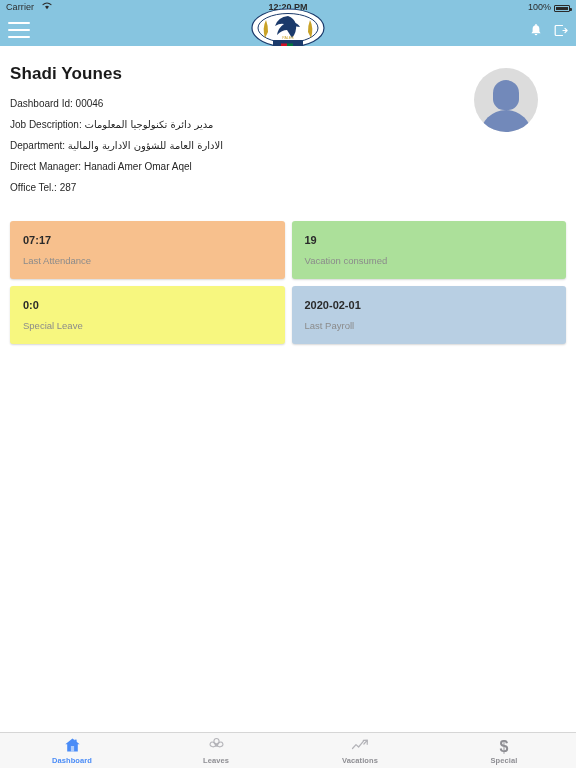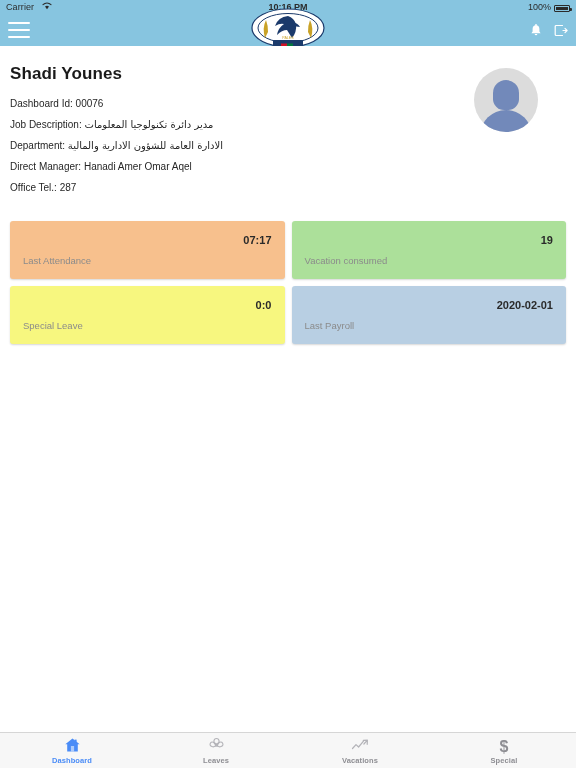--- a/index.html
+++ b/index.html
@@ -84,21 +84,21 @@
   .card {
     flex:1 1 calc(50% - 4px);
     min-width:calc(50% - 4px);
     height:58px;
     border-radius:3px;
     padding:11px 13px;
     display:flex; flex-direction:column; justify-content:center;
     box-shadow:0 1px 2px rgba(0,0,0,.16);
     cursor:pointer;
   }
-  .card-value { font-size:11px; font-weight:bold; color:#2a2a2a; margin-bottom:9px;text-align:right; }
+  .card-value { font-size:11px; font-weight:bold; color:#2a2a2a; margin-bottom:9px; }
   .card-label { font-size:9.5px; color:#8b8b8b; }
 
   
   .tabbar {
     flex:0 0 36px; height:36px;
     background:#f7f7f7;
     border-top:1px solid #d6d6d6;
     display:flex;
   }
   .tab {
@@ -120,21 +120,21 @@
     <div class="sb-left">
       <span class="sb-carrier">Carrier</span>
       <span>
         <svg width="10" height="8" viewBox="0 0 10 8">
           <path d="M5 7.2 L7 4.4 A3.3 3.3 0 0 0 3 4.4 Z" fill="#2b2b2b"></path>
           <path d="M1 2.6 A6 6 0 0 1 9 2.6" stroke="#2b2b2b" stroke-width="1.1" fill="none" stroke-linecap="round"></path>
         </svg>
       </span>
     </div>
     <div class="sb-center">
-      <span>10:16 PM</span>
+      <span>12:20 PM</span>
     </div>
     <div class="sb-right">
       <span>100%</span>
       <span class="batt">
           <i></i>
         </span>
     </div>
   </div>
 
   <div class="navbar">
@@ -179,21 +179,21 @@
   </div>
 
   <div class="content">
 
     <div class="profile-row">
       <div class="profile-info">
         <div class="emp-name">Shadi Younes</div>
 
         <div class="emp-line">
           <span>Dashboard Id:</span>
-          <span>00076</span>
+          <span>00046</span>
         </div>
 
         <div class="emp-line">
           <span>Job Description:</span>
           <span class="ar">مدير دائرة تكنولوجيا المعلومات</span>
         </div>
 
         <div class="emp-line">
           <span>Department:</span>
           <span class="ar">الادارة العامة للشؤون الادارية والمالية</span>

